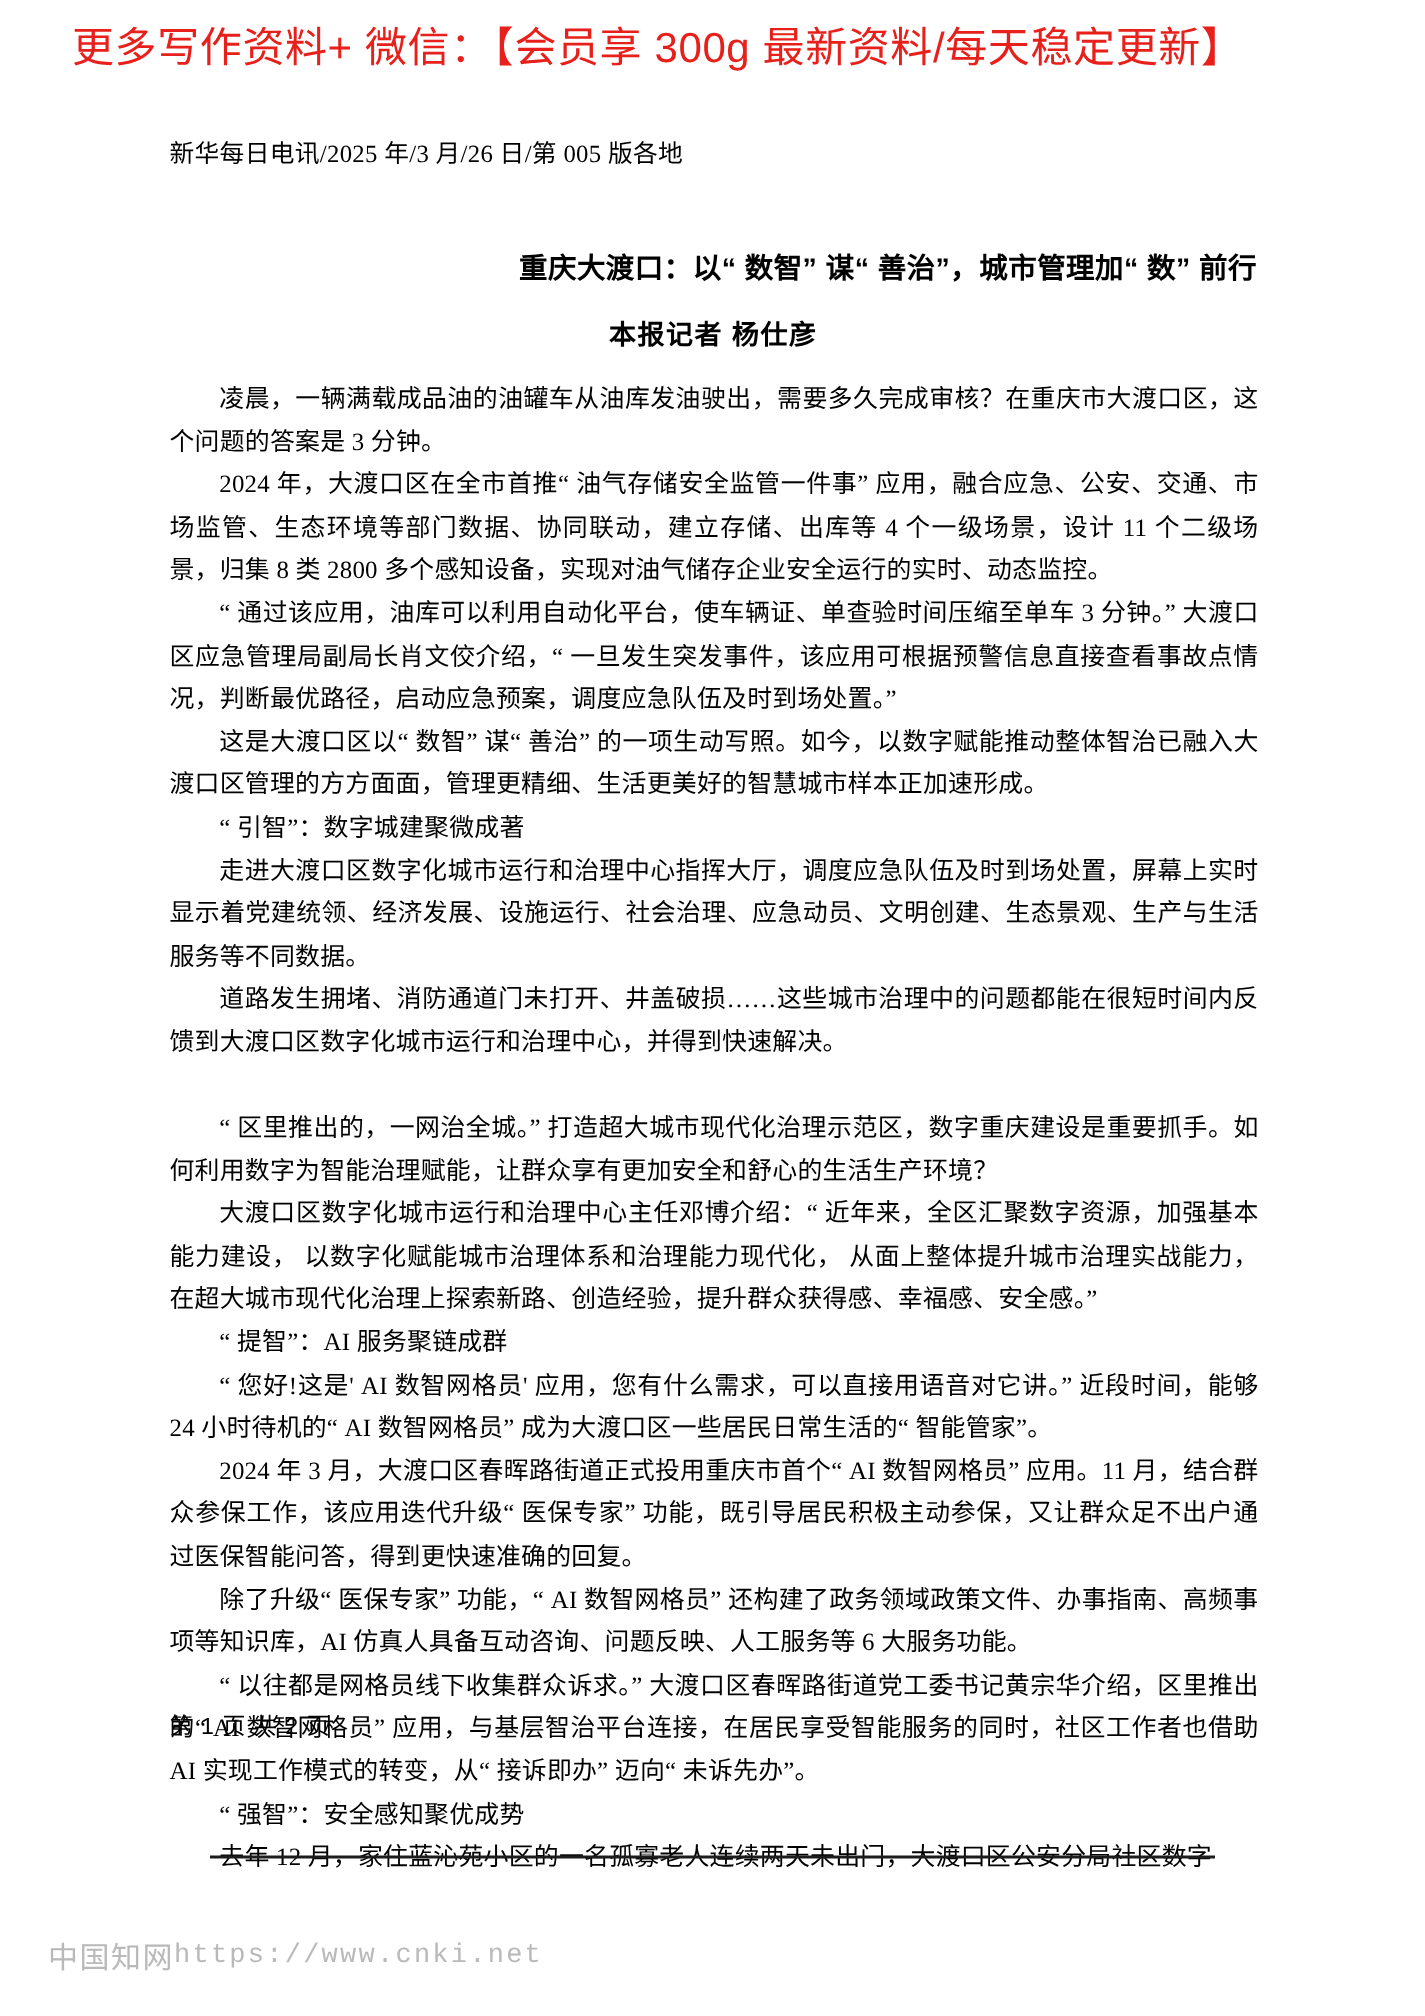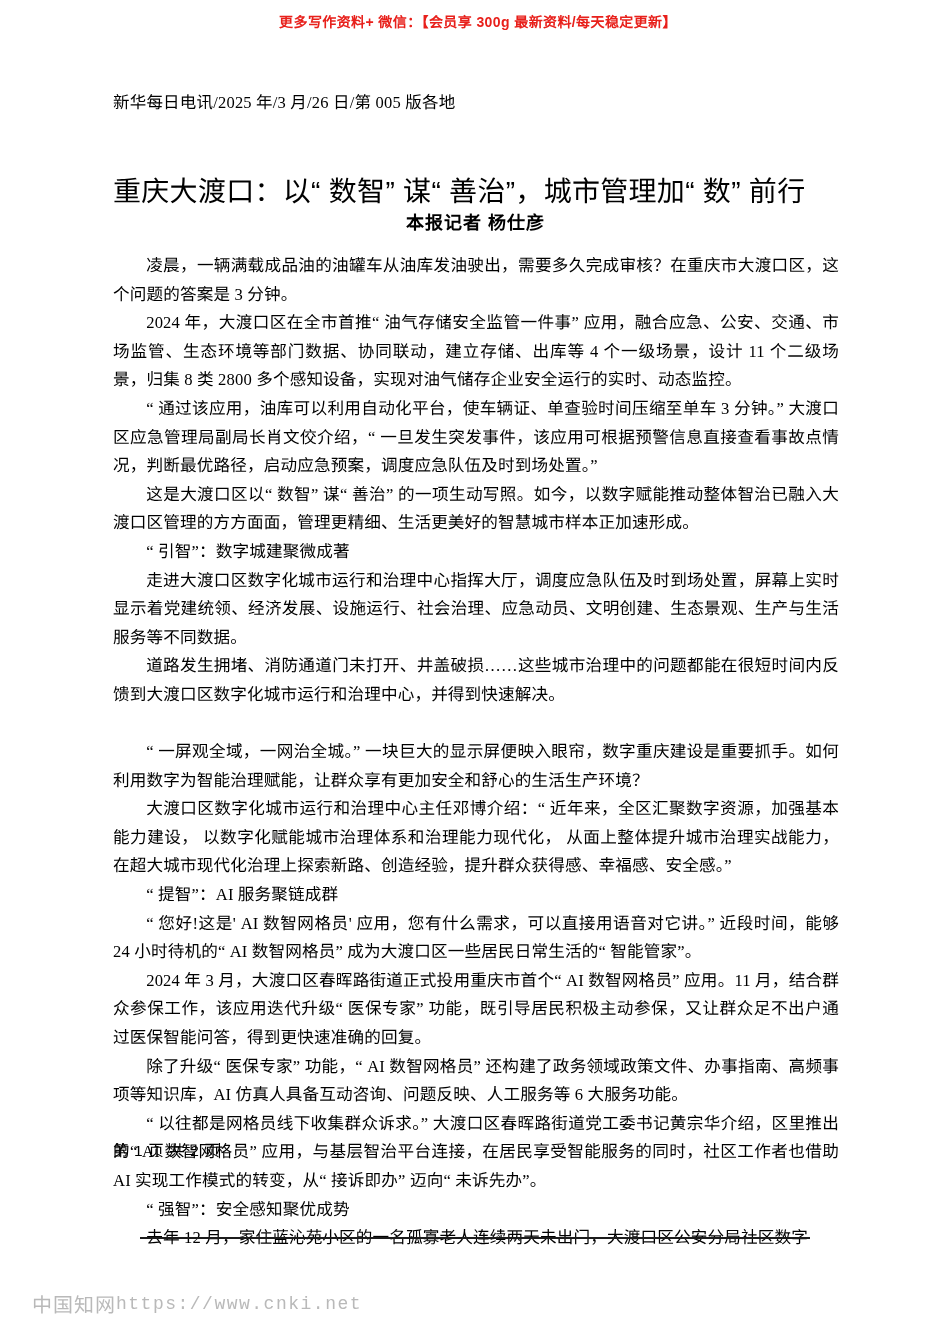--- a/index.html
+++ b/index.html
@@ -21,51 +21,50 @@
     box-sizing: border-box;
   }
 
   
   .promo-banner {
     position: absolute;
     left: 48px;
     top: 14px;
     width: 860px;
     font-family: "Liberation Sans", "DejaVu Sans", sans-serif;
-    font-size: 14px;
-    font-weight: bold;
+    font-size: 28px;
+    font-weight: normal;
     letter-spacing: 0.4px;
     color: #e8201b;
     white-space: nowrap;
     line-height: 1.25;
-    text-align: center;
   }
 
   
   .masthead {
     position: absolute;
     left: 113px;
     top: 90px;
     width: 730px;
     font-size: 16.5px;
     line-height: 1.55;
     letter-spacing: 0.2px;
     color: #000;
   }
 
   
   .headline {
     position: absolute;
     left: 113px;
     top: 155px;
     width: 725px;
-    text-align: left;
+    text-align: right;
     font-family: "Liberation Sans", "DejaVu Sans", sans-serif;
-    font-size: 28px;
-    font-weight: normal;
+    font-size: 19px;
+    font-weight: bold;
     letter-spacing: 0.3px;
     line-height: 1.3;
     white-space: nowrap;
   }
 
   .byline {
     position: absolute;
     left: 113px;
     top: 208px;
     width: 725px;
@@ -156,21 +155,21 @@
   <div class="byline">本报记者 杨仕彦</div>
 
   <div class="article-body">
       <p class="">凌晨，一辆满载成品油的油罐车从油库发油驶出，需要多久完成审核？在重庆市大渡口区，这个问题的答案是 3 分钟。</p>
       <p class="">2024 年，大渡口区在全市首推“ 油气存储安全监管一件事” 应用，融合应急、公安、交通、市场监管、生态环境等部门数据、协同联动，建立存储、出库等 4 个一级场景，设计 11 个二级场景，归集 8 类 2800 多个感知设备，实现对油气储存企业安全运行的实时、动态监控。</p>
       <p class="">“ 通过该应用，油库可以利用自动化平台，使车辆证、单查验时间压缩至单车 3 分钟。” 大渡口区应急管理局副局长肖文佼介绍，“ 一旦发生突发事件，该应用可根据预警信息直接查看事故点情况，判断最优路径，启动应急预案，调度应急队伍及时到场处置。”</p>
       <p class="">这是大渡口区以“ 数智” 谋“ 善治” 的一项生动写照。如今，以数字赋能推动整体智治已融入大渡口区管理的方方面面，管理更精细、生活更美好的智慧城市样本正加速形成。</p>
       <p class="">“ 引智”：数字城建聚微成著</p>
       <p class="">走进大渡口区数字化城市运行和治理中心指挥大厅，调度应急队伍及时到场处置，屏幕上实时显示着党建统领、经济发展、设施运行、社会治理、应急动员、文明创建、生态景观、生产与生活服务等不同数据。</p>
       <p class="">道路发生拥堵、消防通道门未打开、井盖破损……这些城市治理中的问题都能在很短时间内反馈到大渡口区数字化城市运行和治理中心，并得到快速解决。</p>
-      <p class="spacer-before">“ 一屏观全域，一网治全城。” 一块巨大的显示屏便映入眼帘，数字重庆建设是重要抓手。如何利用数字为智能治理赋能，让群众享有更加安全和舒心的生活生产环境？</p>
+      <p class="spacer-before">“ 区里推出的，一网治全城。” 打造超大城市现代化治理示范区，数字重庆建设是重要抓手。如何利用数字为智能治理赋能，让群众享有更加安全和舒心的生活生产环境？</p>
       <p class="">大渡口区数字化城市运行和治理中心主任邓博介绍：“ 近年来，全区汇聚数字资源，加强基本能力建设， 以数字化赋能城市治理体系和治理能力现代化， 从面上整体提升城市治理实战能力，在超大城市现代化治理上探索新路、创造经验，提升群众获得感、幸福感、安全感。”</p>
       <p class="">“ 提智”：AI 服务聚链成群</p>
       <p class="">“ 您好!这是' AI 数智网格员' 应用，您有什么需求，可以直接用语音对它讲。” 近段时间，能够 24 小时待机的“ AI 数智网格员” 成为大渡口区一些居民日常生活的“ 智能管家”。</p>
       <p class="">2024 年 3 月，大渡口区春晖路街道正式投用重庆市首个“ AI 数智网格员” 应用。11 月，结合群众参保工作，该应用迭代升级“ 医保专家” 功能，既引导居民积极主动参保，又让群众足不出户通过医保智能问答，得到更快速准确的回复。</p>
       <p class="">除了升级“ 医保专家” 功能，“ AI 数智网格员” 还构建了政务领域政策文件、办事指南、高频事项等知识库，AI 仿真人具备互动咨询、问题反映、人工服务等 6 大服务功能。</p>
       <p class="">“ 以往都是网格员线下收集群众诉求。” 大渡口区春晖路街道党工委书记黄宗华介绍，区里推出的“ AI 数智网格员” 应用，与基层智治平台连接，在居民享受智能服务的同时，社区工作者也借助 AI 实现工作模式的转变，从“ 接诉即办” 迈向“ 未诉先办”。</p>
       <p class="">“ 强智”：安全感知聚优成势</p>
       <p class="">去年 12 月，家住蓝沁苑小区的一名孤寡老人连续两天未出门，大渡口区公安分局社区数字</p>
     </div>
 

